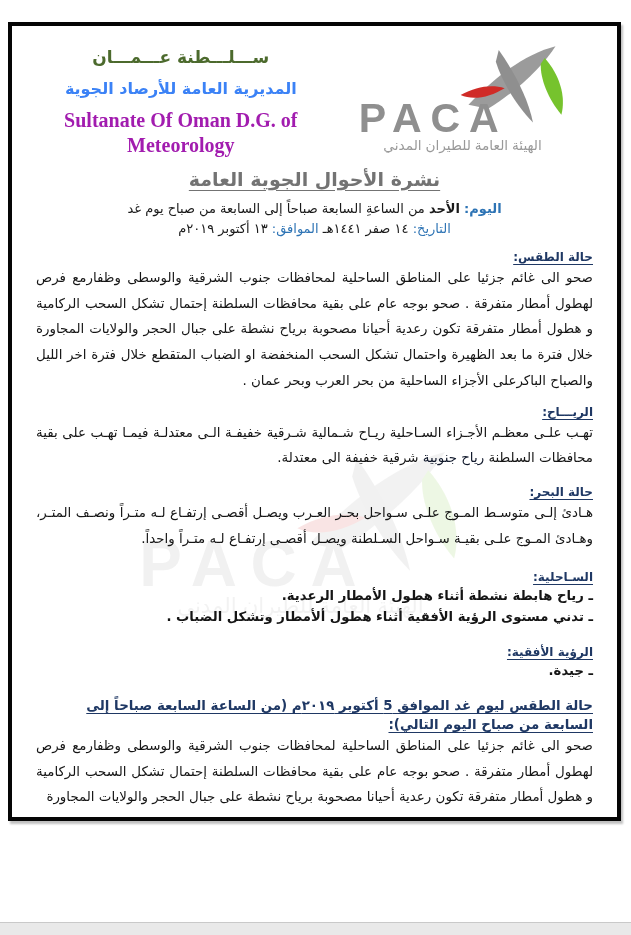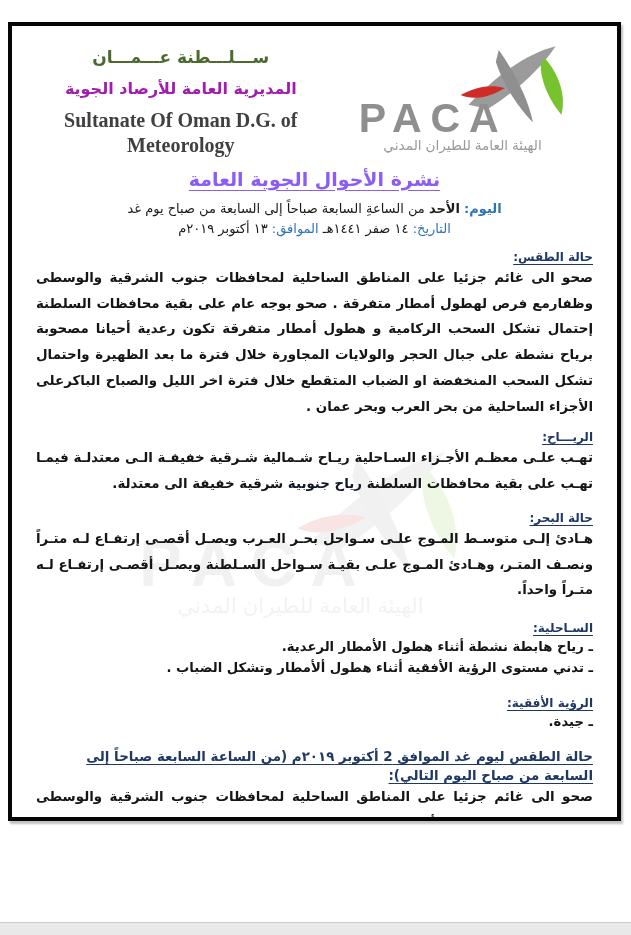--- a/index.html
+++ b/index.html
@@ -9,40 +9,40 @@
               background:#e9e9e9; border-top:1px solid #c9c9c9; }
   .page { position:absolute; left:8px; top:22px; width:613px; height:799px;
           background:#fff; border:4px solid #050505;
           box-shadow:2px 3px 2px rgba(0,0,0,0.25); overflow:hidden; }
   .content { padding:10px 18px 0 18px; }
 
   
   .header { display:flex; margin-top:4px; }
   .header-left { flex:0 0 53%; text-align:center; padding-top:8px; }
   .org-ar { color:#4c6a2d; font-weight:bold; font-size:17px; line-height:1.1; }
-  .org-ar2 { color:#a21caf; font-weight:bold; font-size:16px; margin-top:12px; }
-  .org-en { color:#404040; font-weight:bold; font-size:20px; margin-top:10px; line-height:1.25;
+  .org-ar2 { color:#3b82f6; font-weight:bold; font-size:16px; margin-top:12px; }
+  .org-en { color:#a21caf; font-weight:bold; font-size:20px; margin-top:10px; line-height:1.25;
             font-family:"Liberation Serif", serif; }
   .header-right { flex:1; display:flex; justify-content:center; align-items:center; }
 
   
   .title-row { text-align:center; margin-top:10px; }
-  .title-row span { color:#8b5cf6; font-weight:bold; font-size:19px;
+  .title-row span { color:#737373; font-weight:bold; font-size:19px;
                     text-decoration:underline; text-underline-offset:4px; }
   .date-block { text-align:center; margin-top:9px; font-size:13px; color:#1a1a1a;
                 direction:rtl; line-height:1.55; }
   .blue-label { color:#2e74b5;margin-top:32px; }
   .b { font-weight:bold; }
 
   
   .sections { direction:rtl; padding:0 6px; color:#151515; position:relative; z-index:2; }
   .s-heading { margin-top:7px; }
   .s-heading span { color:#1f3864; font-weight:bold; font-size:12px;
                     text-decoration:underline; text-underline-offset:3px; }
-  .para { font-weight:bold; font-size:13.4px; line-height:1.92; text-align:justify; }
+  .para { font-weight:normal; font-size:13.4px; line-height:1.92; text-align:justify; }
   .bullets { font-weight:bold; font-size:13.2px; line-height:1.6; }
   .tomorrow-heading { margin-top:14px; }
   .tomorrow-heading span { color:#1f3864; font-weight:bold; font-size:13.4px;
                     text-decoration:underline; text-underline-offset:3px; } .mt10 { margin-top:10px; } .mt14 { margin-top:14px; }
   .highlight-blue { color:#0f172a; }
 
   
   .watermark { position:absolute; left:118px; top:420px; opacity:0.12; z-index:1;
                pointer-events:none; }
 
@@ -134,21 +134,21 @@
       </div>
 
       <div class="s-heading mt14">
         <span>الرؤية الأفقية:</span>
       </div>
       <div class="bullets">
         <div>ـ  جيدة.</div>
       </div>
 
       <div class="tomorrow-heading">
-        <span>حالة الطقس ليوم غد الموافق 2 أكتوبر ٢٠١٩م (من الساعة السابعة صباحاً إلى السابعة من صباح اليوم التالي):</span>
+        <span>حالة الطقس ليوم غد الموافق 5 أكتوبر ٢٠١٩م (من الساعة السابعة صباحاً إلى السابعة من صباح اليوم التالي):</span>
       </div>
       <div class="para">صحو الى غائم جزئيا على المناطق الساحلية لمحافظات جنوب الشرقية والوسطى وظفارمع فرص لهطول أمطار متفرقة . صحو بوجه عام على بقية محافظات السلطنة إحتمال تشكل السحب الركامية و هطول أمطار متفرقة تكون رعدية أحيانا مصحوبة برياح نشطة على جبال الحجر والولايات المجاورة</div>
 
     </div>
 
   </div>
 </div>
 
 <div class="viewer-bottom-bar"></div>
 

